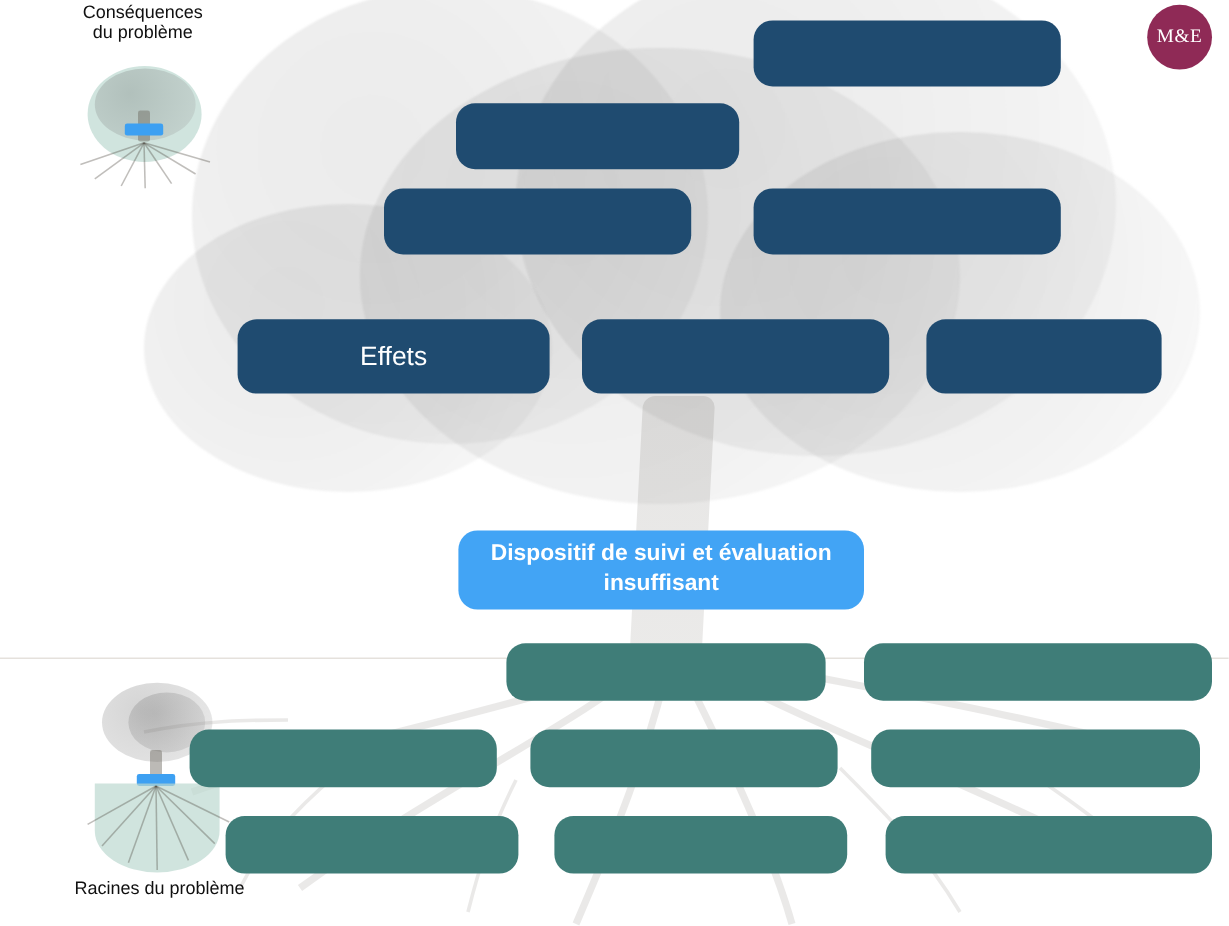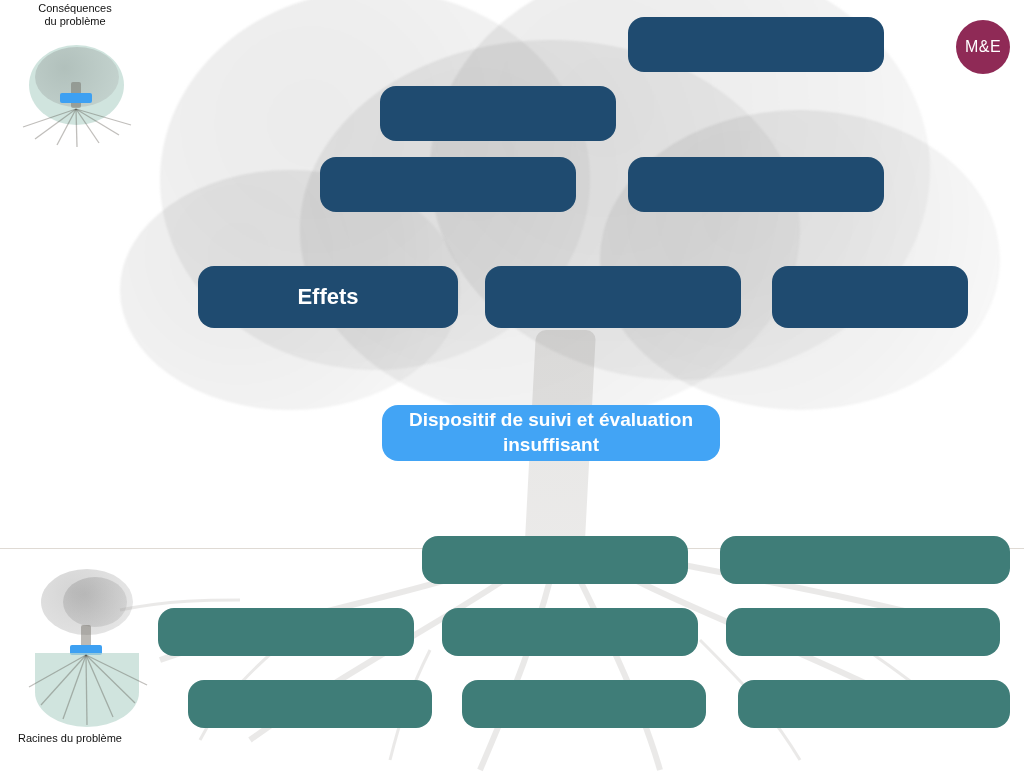--- a/index.html
+++ b/index.html
@@ -57,23 +57,24 @@
     height: 0;
     border-top: 1px solid #c9c2b8;
     opacity: 0.6;
   }
 
   
   .legend {
     position: absolute;
     width: 150px;
     text-align: center;
-    font-size: 11px;
+    font-size: 15px;
     color: #101010;
     line-height: 1.15;
+    margin-left: 44px;
   }
   .legend .thumb {
     position: relative;
     width: 140px;
     height: 120px;
     margin: 0 auto 2px auto;
   }
   .mini-trunk {
     position: absolute;
     left: 66px;
@@ -111,21 +112,21 @@
   }
 
   
   .box {
     position: absolute;
     border-radius: 16px;
     display: flex;
     align-items: center;
     justify-content: center;
     color: #ffffff;
-    font-weight: 700;
+    font-weight: 400;
     padding: 0 10px;
     box-sizing: border-box;
     text-align: center;
   }
   .navy   { background: #1f4b70; }
   .teal   { background: #3f7d78; }
   .bright { background: #42a4f5; }
 
   
   .badge {
@@ -170,21 +171,21 @@
         <path d="M300 630 C 260 660, 220 700, 200 740"></path>
         <path d="M430 650 C 410 690, 400 720, 390 760"></path>
         <path d="M700 640 C 740 680, 770 710, 800 760"></path>
         <path d="M820 620 C 870 650, 910 680, 960 720"></path>
         <path d="M240 600 C 210 600, 170 600, 120 610"></path>
       </g>
     </svg>
     <div class="ground"></div>
   </div>
 
-  <div class="badge" style="left:956px; top:20px;">
+  <div class="badge" style="left:956px; top:4px;font-family:Liberation Serif, serif;">
     <span>M&amp;E</span>
   </div>
 
   <div class="legend" style="left:0px; top:2px;">
     <div>Conséquences</div>
     <div>du problème</div>
     <div class="thumb">
       <div class="halo" style="left:24px; top:18px; width:95px; height:80px;"></div>
       <div class="mini-canopy" style="left:30px; top:20px; width:84px; height:60px;"></div>
       <div class="mini-trunk"></div>
@@ -244,21 +245,21 @@
   <div class="box navy" style="left:198px; top:266px; width:260px; height:62px; font-size:22px;">
     <span>Effets</span>
   </div>
   <div class="box navy" style="left:485px; top:266px; width:256px; height:62px;">
     <span></span>
   </div>
   <div class="box navy" style="left:772px; top:266px; width:196px; height:62px;">
     <span></span>
   </div>
 
-  <div class="box bright" style="left:382px; top:405px; width:338px; height:56px; font-size:19px; font-weight:600; line-height:1.3;">
+  <div class="box bright" style="left:382px; top:442px; width:338px; height:66px; font-size:19px; font-weight:600; line-height:1.3;">
     <span>Dispositif de suivi et évaluation insuffisant</span>
   </div>
 
   <div class="box teal" style="left:422px; top:536px; width:266px; height:48px;">
     <span></span>
   </div>
   <div class="box teal" style="left:720px; top:536px; width:290px; height:48px;">
     <span></span>
   </div>
 

